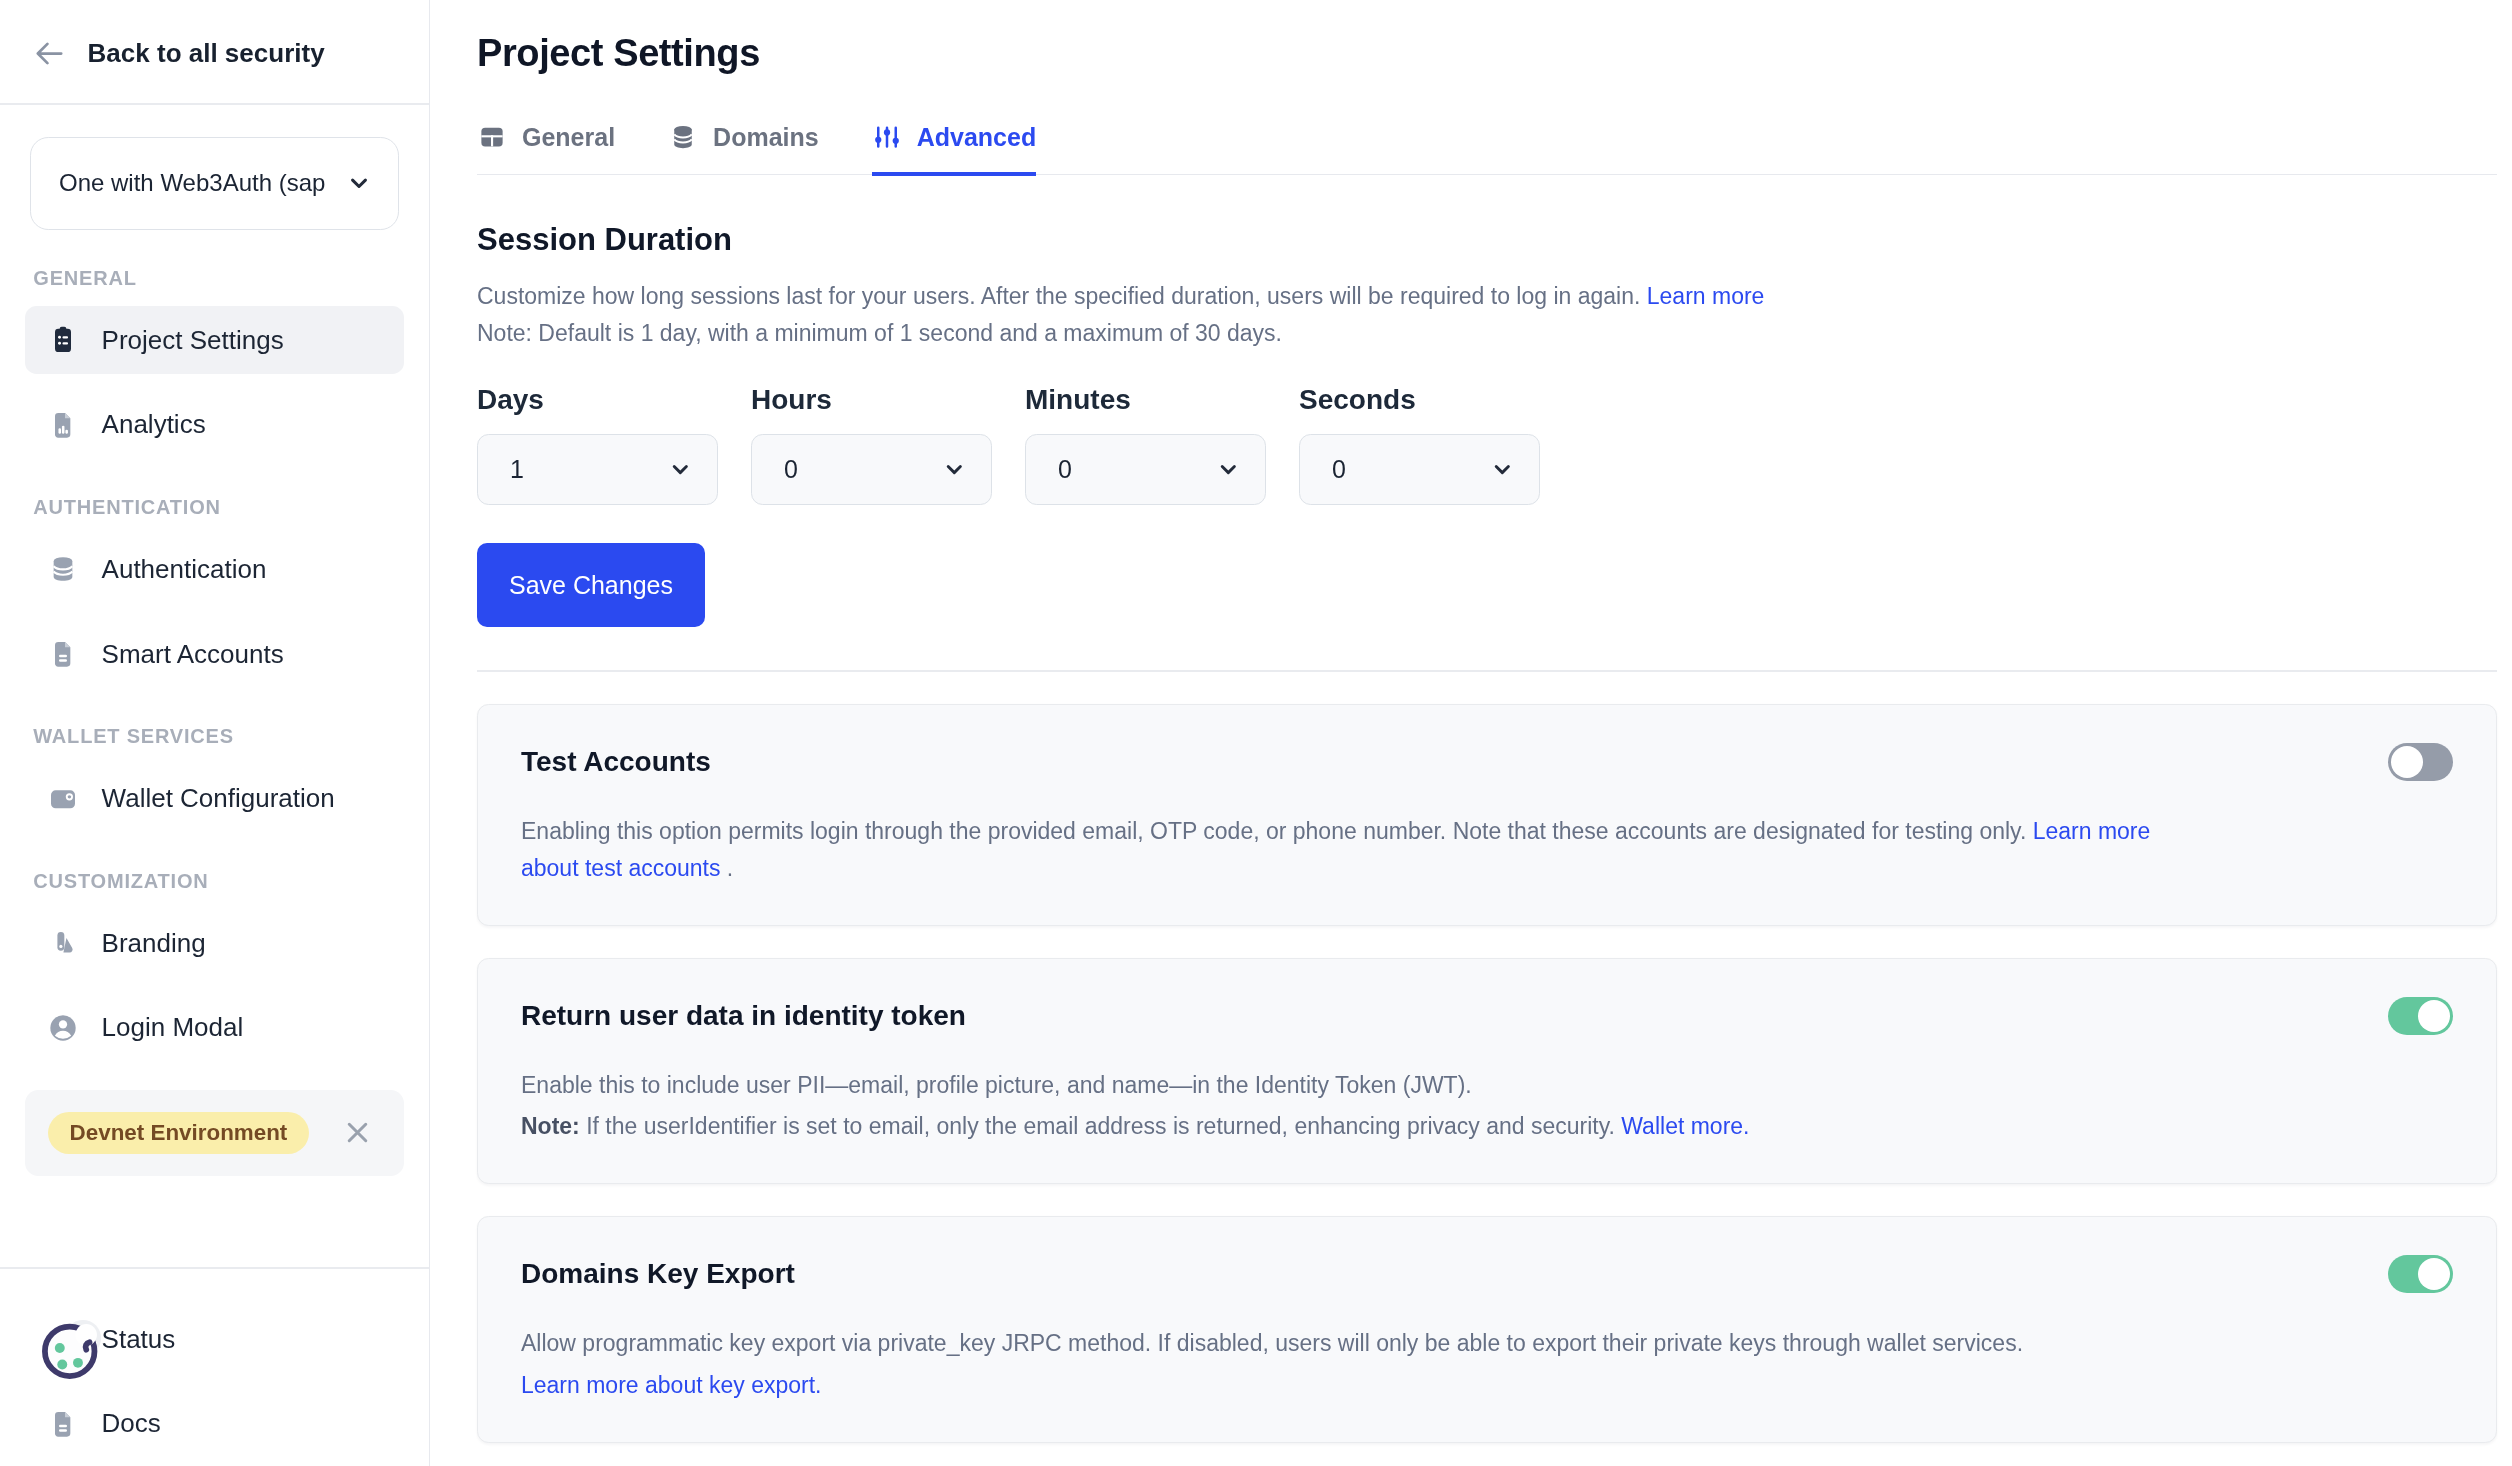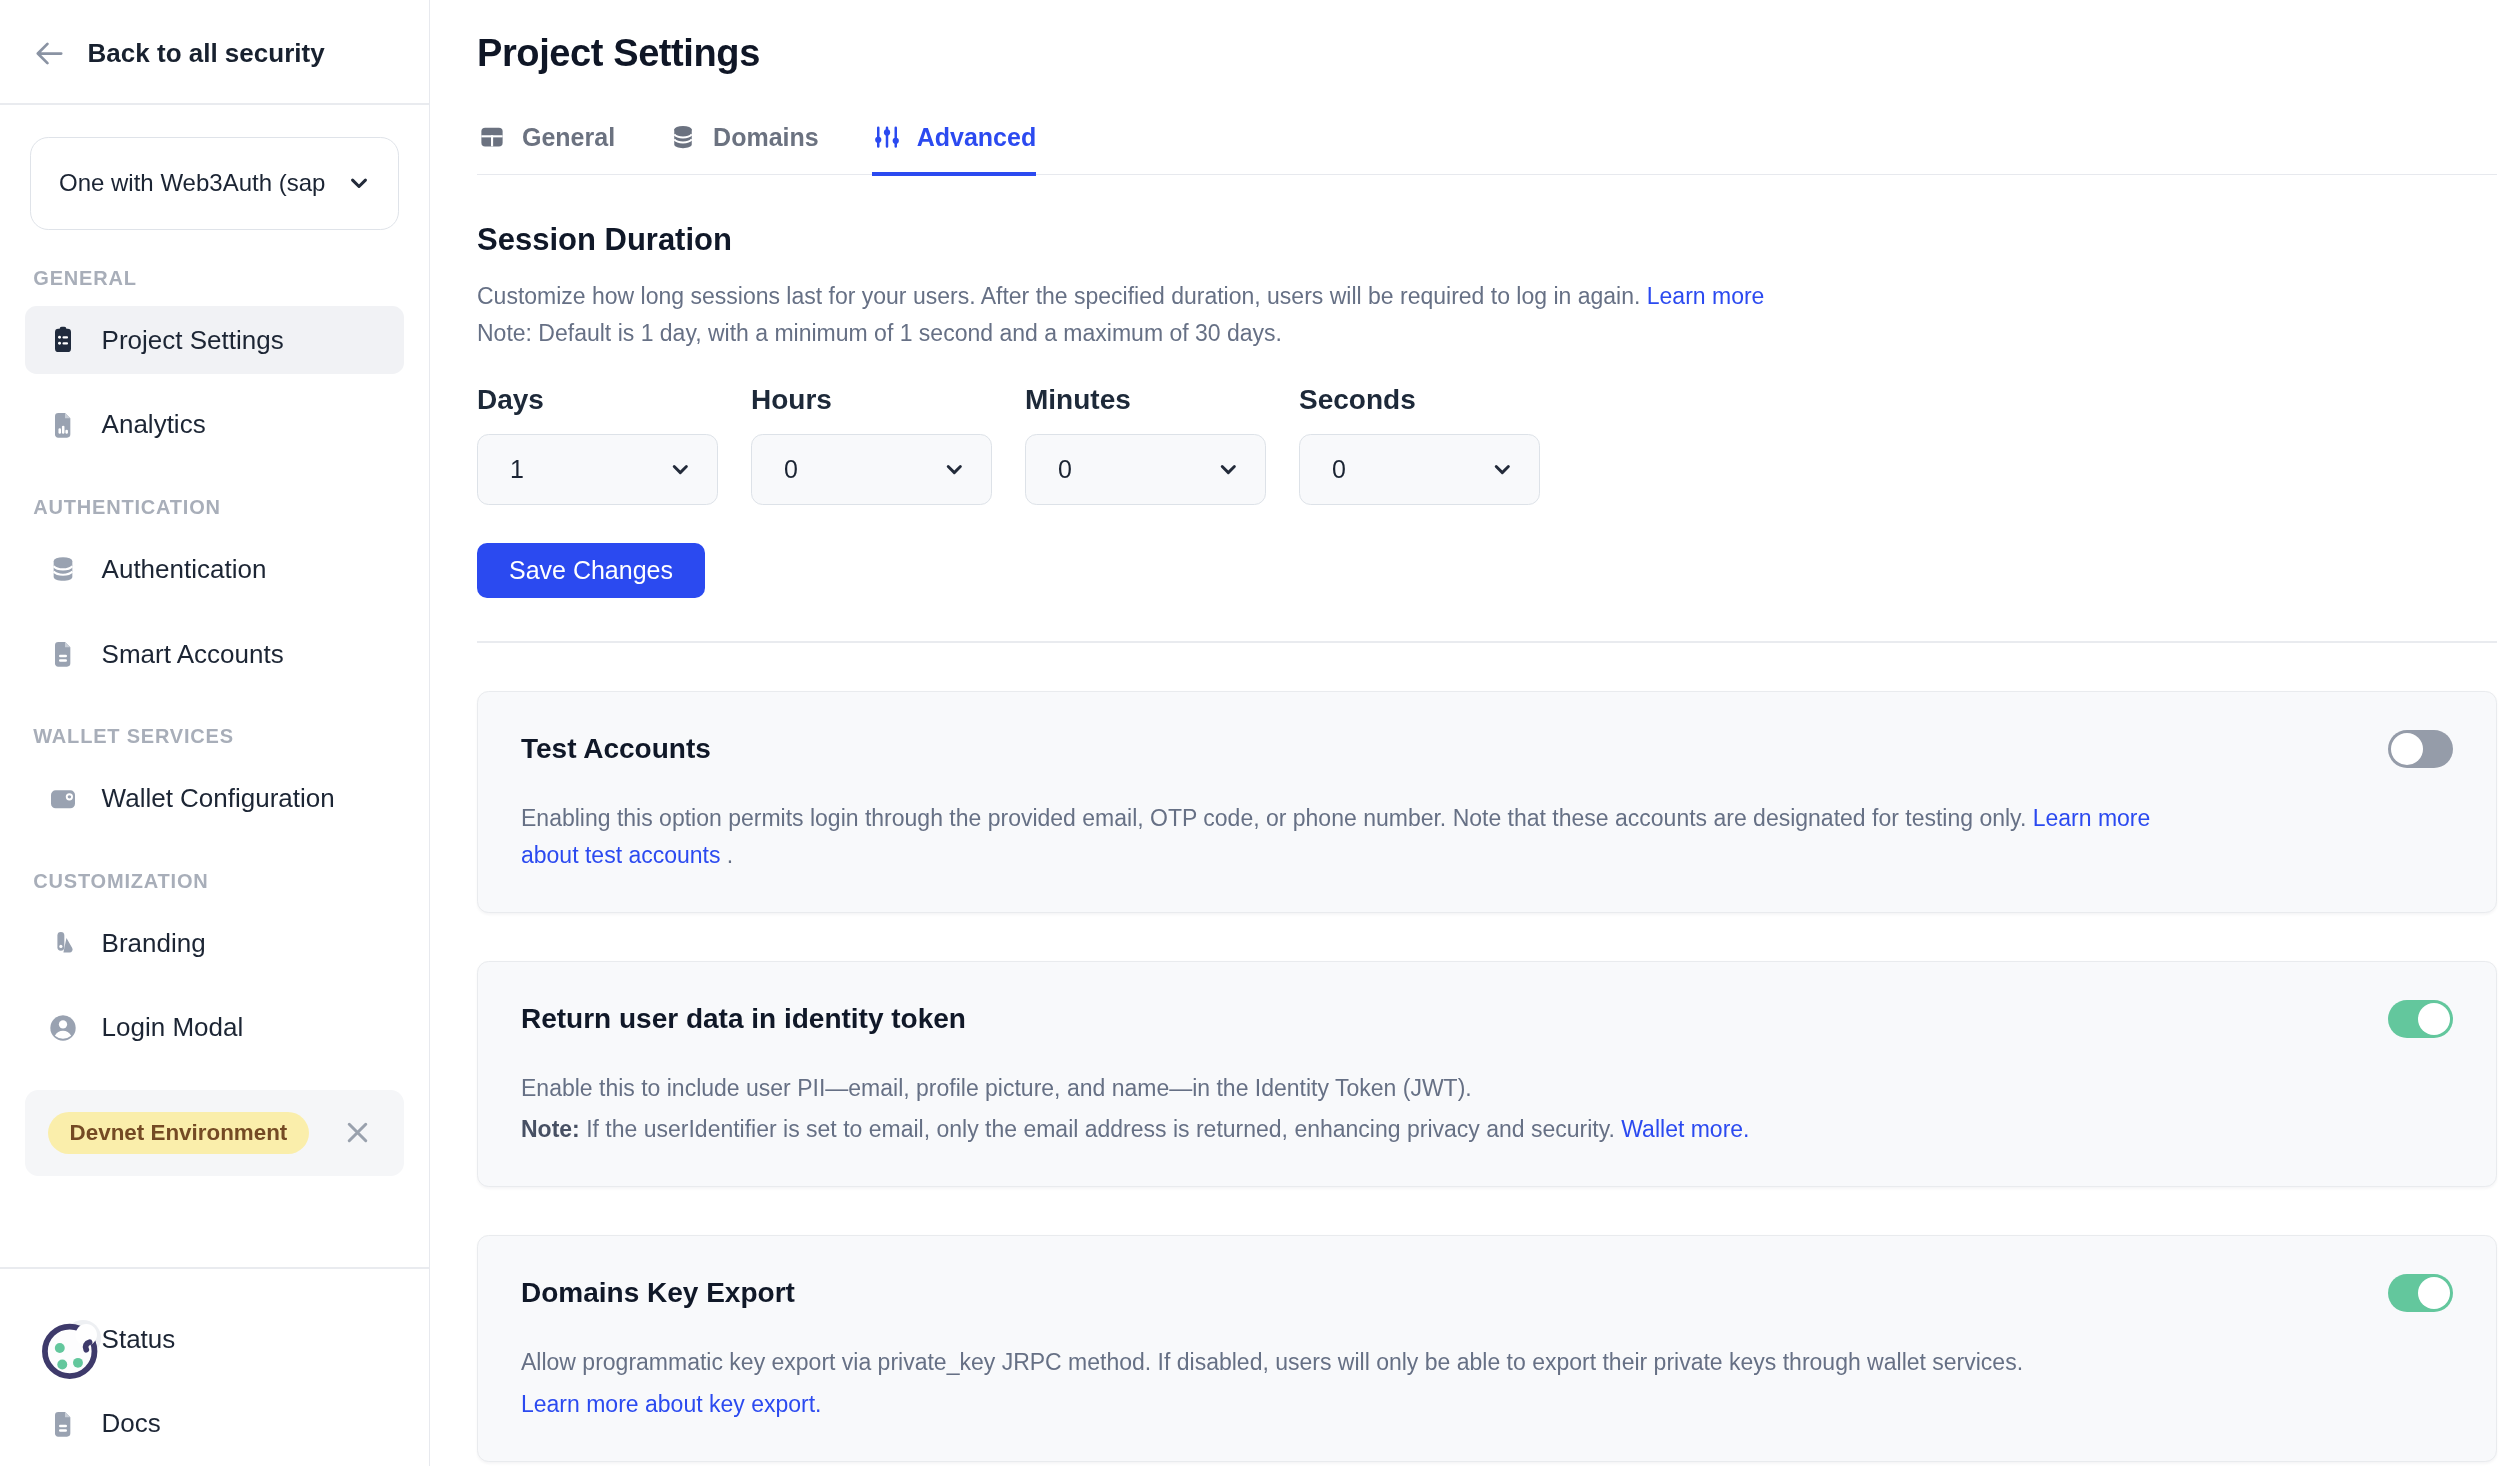--- a/index.html
+++ b/index.html
@@ -48,25 +48,25 @@
   .desc { margin-top: 20px; font-size: 23px; line-height: 1.58; color: #667085; max-width: 1828px; }
   .link { color: #2b4af0; cursor: pointer; text-decoration: none; }
 
   .fields { display: flex; gap: 33px; margin-top: 33px; }
   .field { width: 241px; }
   .field-label { font-size: 28px; font-weight: 600; color: #1d2939; }
   .select { margin-top: 18.3px; height: 71px; background: #f8f9fb; border: 1.7px solid #dde2e8; border-radius: 11.6px;
     display: flex; align-items: center; justify-content: space-between; padding: 0 23px 0 32px; cursor: pointer; }
   .select span { font-size: 25px; color: #1b2433; }
 
-  .save-btn { margin-top: 38px; width: 228px; height: 55px; background: #2b4af0; color: #fff; border: none;
+  .save-btn { margin-top: 38px; width: 228px; height: 84px; background: #2b4af0; color: #fff; border: none;
     border-radius: 10px; font-size: 25px; font-weight: 500; font-family: inherit; cursor: pointer; display: block; }
   .main-divider { margin-top: 43px; height: 1.7px; background: #e9ebef; width: 2020px; }
 
-  .card { width: 2020px; margin-top: 48px; background: #f8f9fb; border: 1.7px solid #e9ebee; border-radius: 11.6px;
+  .card { width: 2020px; margin-top: 32px; background: #f8f9fb; border: 1.7px solid #e9ebee; border-radius: 11.6px;
     padding: 38px 43px; box-shadow: 0 1.7px 2.5px rgba(16,24,40,0.04); }
   .card-head { display: flex; align-items: center; justify-content: space-between; }
   .card-title { font-size: 28px; font-weight: 600; color: #101828; }
   .card-body { margin-top: 32px; font-size: 23px; line-height: 1.6; color: #667085; max-width: 1662px; }
   .card-body .bold { font-weight: 700; color: #475063; }
   .card-body p + p { margin-top: 5px; }
 
   .toggle { position: relative; width: 65px; height: 38px; border-radius: 19px; background: #959ca9;
     cursor: pointer; flex: none; }
   .toggle .knob { position: absolute; top: 3.3px; left: 3.3px; width: 32px; height: 32px; border-radius: 50%;

